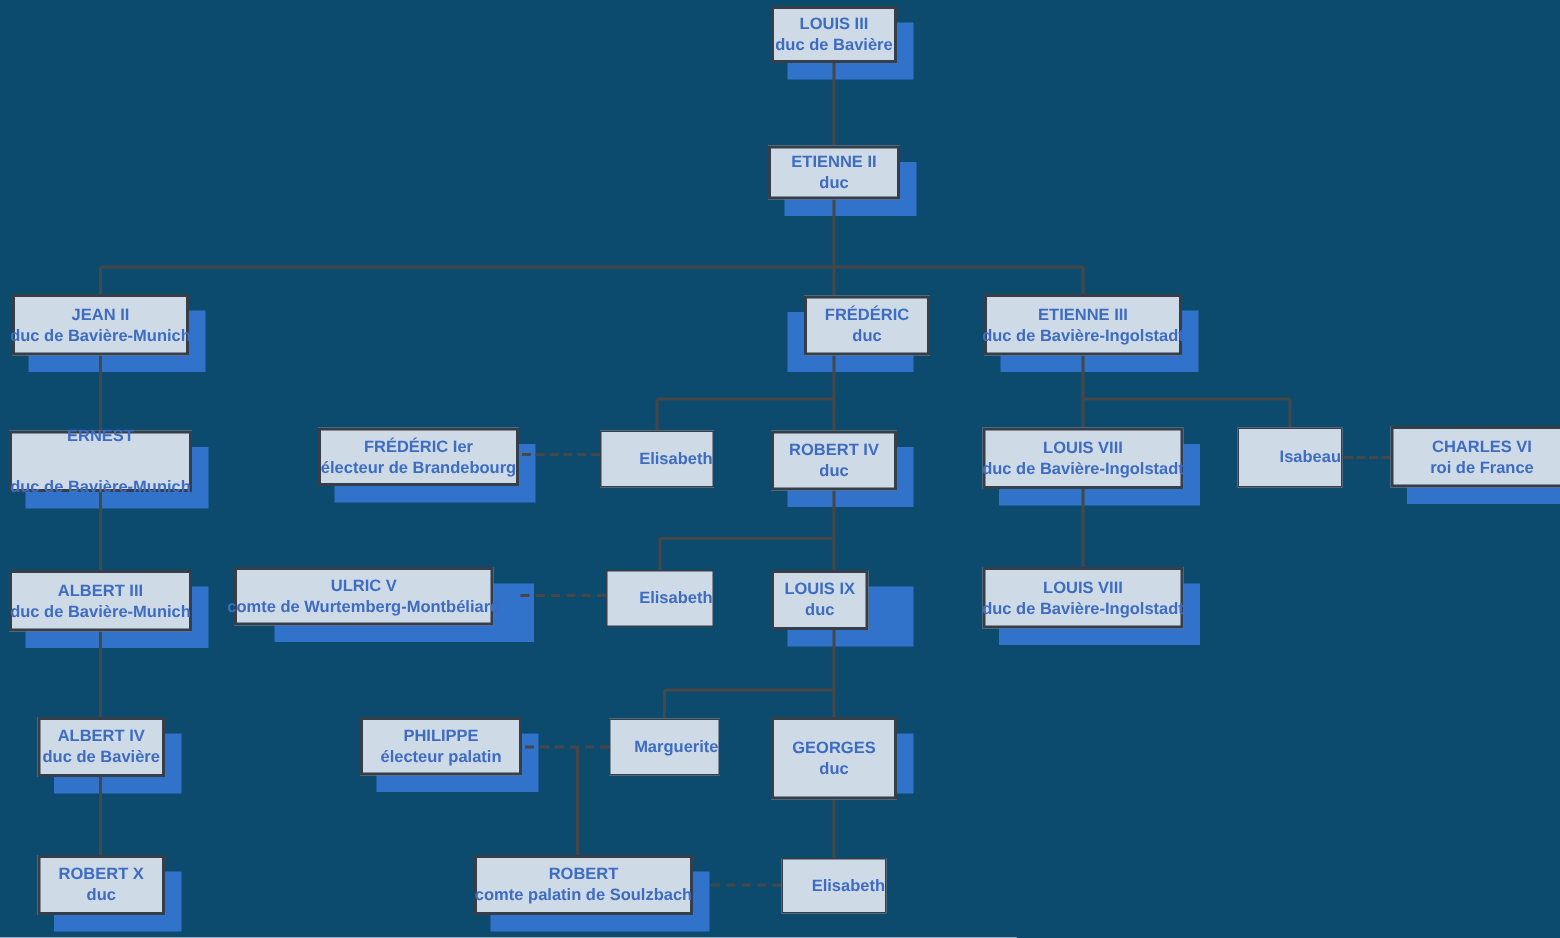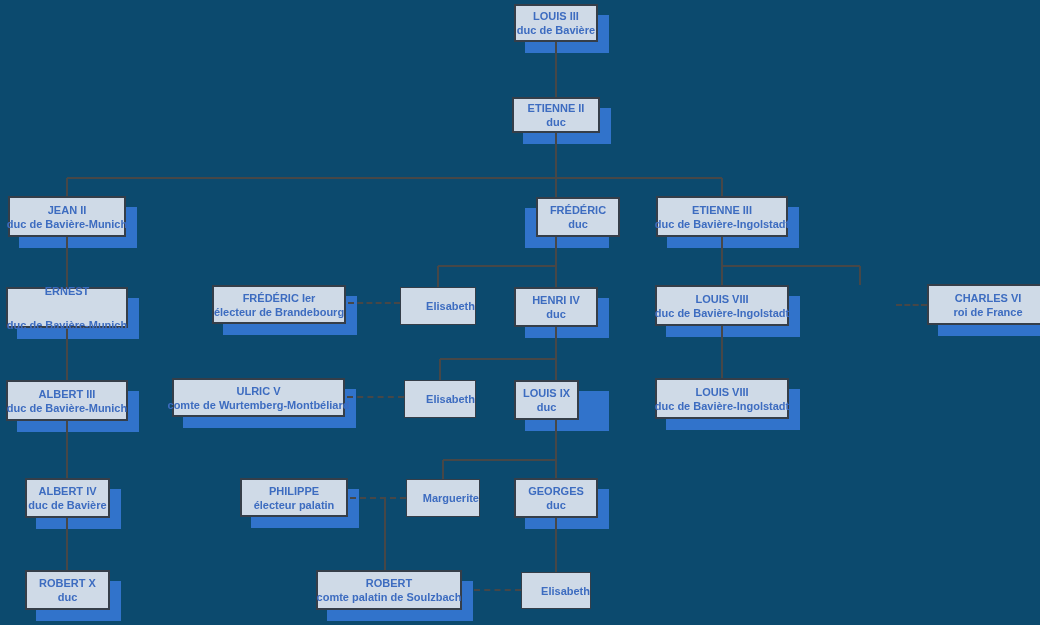--- a/index.html
+++ b/index.html
@@ -98,40 +98,43 @@
     <div class="shadow" style="left: 223px; top: 296px; width: 134px; height: 39px;"></div>
     <div class="node" style="left: 212px; top: 285px; width: 134px; height: 39px;">
       <div class="pname">FRÉDÉRIC Ier</div>
       <div class="ptitle">électeur de Brandebourg</div>
     </div>
     <div class="node spouse" style="left: 400px; top: 287px; width: 76px; height: 38px;">
       <div class="pname">Elisabeth</div>
     </div>
     <div class="shadow" style="left: 525px; top: 298px; width: 84px; height: 40px;"></div>
     <div class="node" style="left: 514px; top: 287px; width: 84px; height: 40px;">
-      <div class="pname">HENRI IV</div>
+      <div class="pname">ROBERT IV</div>
       <div class="ptitle">duc</div>
     </div>
     <div class="shadow" style="left: 666px; top: 296px; width: 134px; height: 41px;"></div>
     <div class="node" style="left: 655px; top: 285px; width: 134px; height: 41px;">
       <div class="pname">LOUIS VIII</div>
       <div class="ptitle">duc de Bavière-Ingolstadt</div>
+    </div>
+    <div class="node spouse" style="left: 825px; top: 285px; width: 70px; height: 40px;">
+      <div class="pname">Isabeau</div>
     </div>
     <div class="shadow" style="left: 938px; top: 295px; width: 103px; height: 41px;"></div>
     <div class="node" style="left: 927px; top: 284px; width: 122px; height: 41px;">
       <div class="pname">CHARLES VI</div>
       <div class="ptitle">roi de France</div>
     </div>
     <div class="shadow" style="left: 17px; top: 391px; width: 122px; height: 41px;"></div>
     <div class="node" style="left: 6px; top: 380px; width: 122px; height: 41px;">
       <div class="pname">ALBERT III</div>
       <div class="ptitle">duc de Bavière-Munich</div>
     </div>
     <div class="shadow" style="left: 183px; top: 389px; width: 173px; height: 39px;"></div>
-    <div class="node" style="left: 172px; top: 378px; width: 173px; height: 39px;">
+    <div class="node" style="left: 156px; top: 378px; width: 173px; height: 39px;">
       <div class="pname">ULRIC V</div>
       <div class="ptitle">comte de Wurtemberg-Montbéliard</div>
     </div>
     <div class="node spouse" style="left: 404px; top: 380px; width: 72px; height: 38px;">
       <div class="pname">Elisabeth</div>
     </div>
     <div class="shadow" style="left: 525px; top: 391px; width: 84px; height: 40px;"></div>
     <div class="node" style="left: 514px; top: 380px; width: 65px; height: 40px;">
       <div class="pname">LOUIS IX</div>
       <div class="ptitle">duc</div>
@@ -148,21 +151,21 @@
     </div>
     <div class="shadow" style="left: 251px; top: 489px; width: 108px; height: 39px;"></div>
     <div class="node spouse" style="left: 406px; top: 479px; width: 74px; height: 38px;">
       <div class="pname">Marguerite</div>
     </div>
     <div class="node" style="left: 240px; top: 478px; width: 108px; height: 39px;">
       <div class="pname">PHILIPPE</div>
       <div class="ptitle">électeur palatin</div>
     </div>
     <div class="shadow" style="left: 525px; top: 489px; width: 84px; height: 40px;"></div>
-    <div class="node" style="left: 514px; top: 478px; width: 84px; height: 40px;">
+    <div class="node" style="left: 514px; top: 478px; width: 84px; height: 55px;">
       <div class="pname">GEORGES</div>
       <div class="ptitle">duc</div>
     </div>
     <div class="shadow" style="left: 36px; top: 581px; width: 85px; height: 40px;"></div>
     <div class="node" style="left: 25px; top: 570px; width: 85px; height: 40px;">
       <div class="pname">ROBERT X</div>
       <div class="ptitle">duc</div>
     </div>
     <div class="shadow" style="left: 327px; top: 581px; width: 146px; height: 40px;"></div>
     <div class="node" style="left: 316px; top: 570px; width: 146px; height: 40px;">

